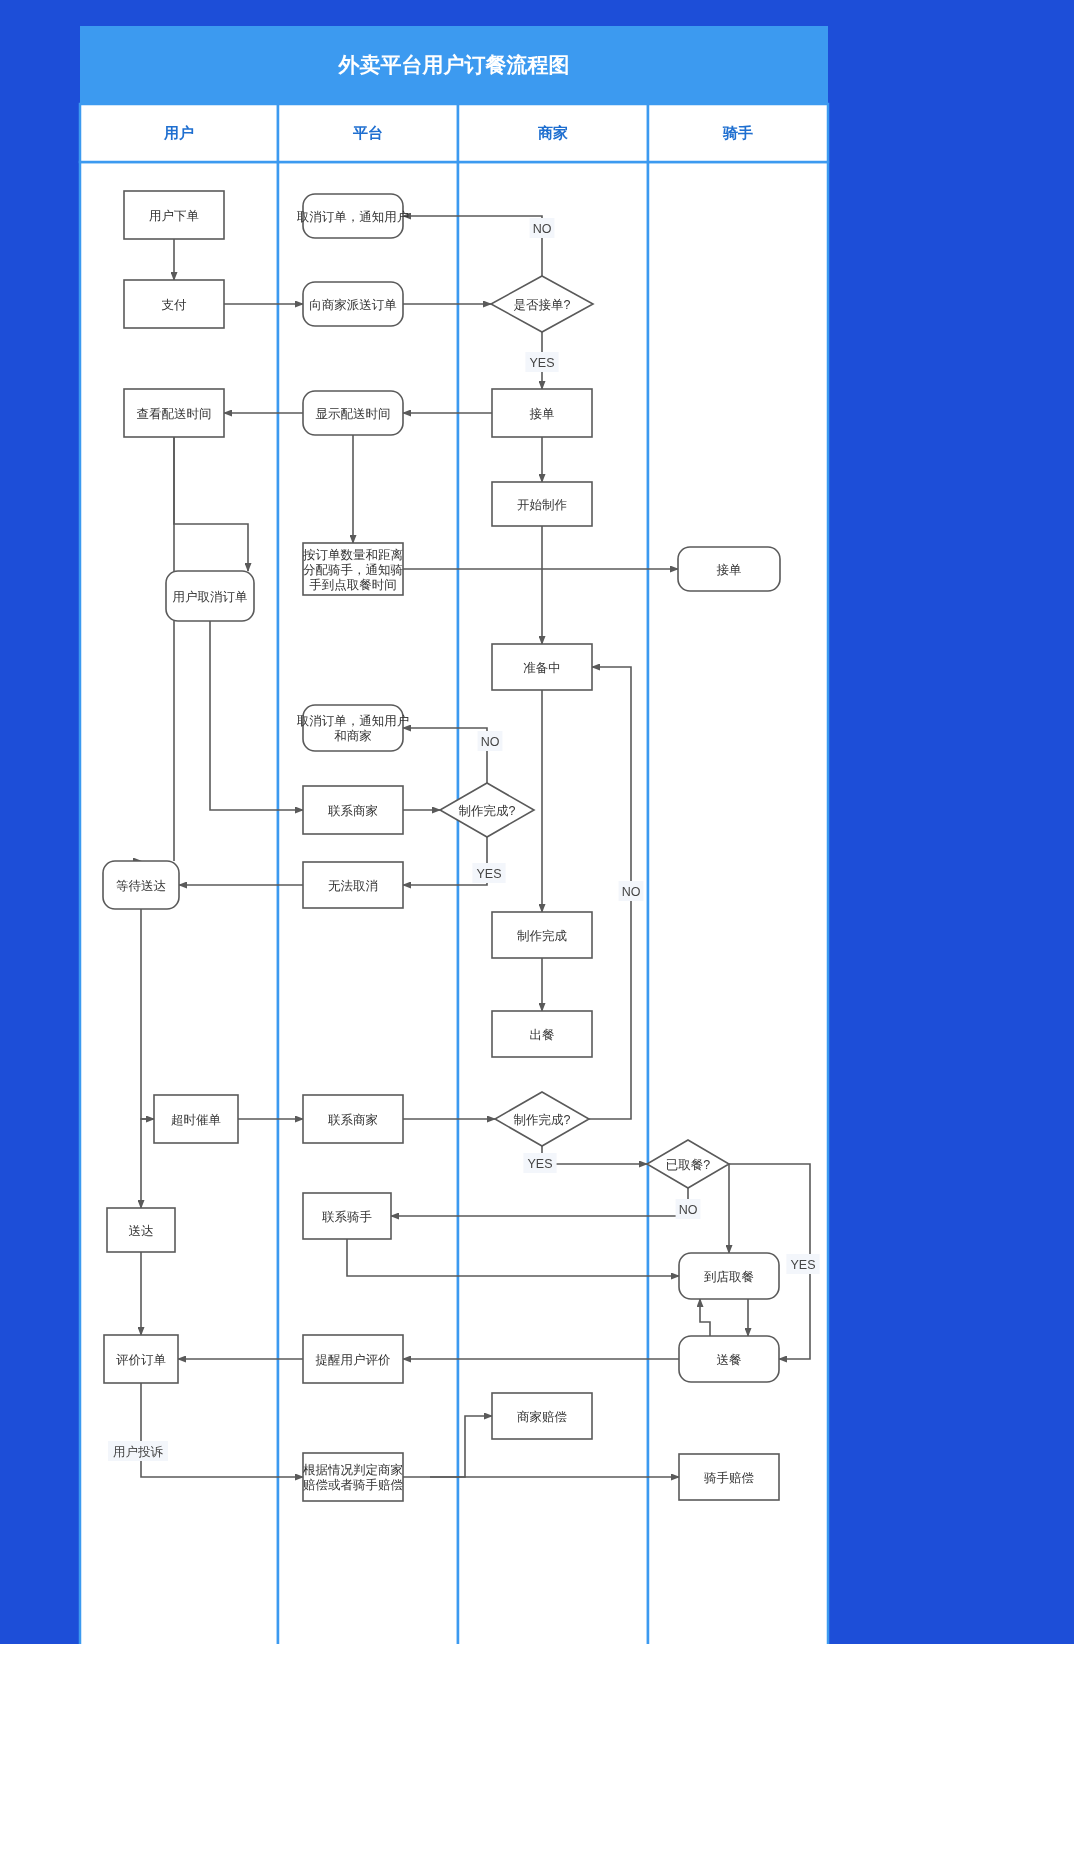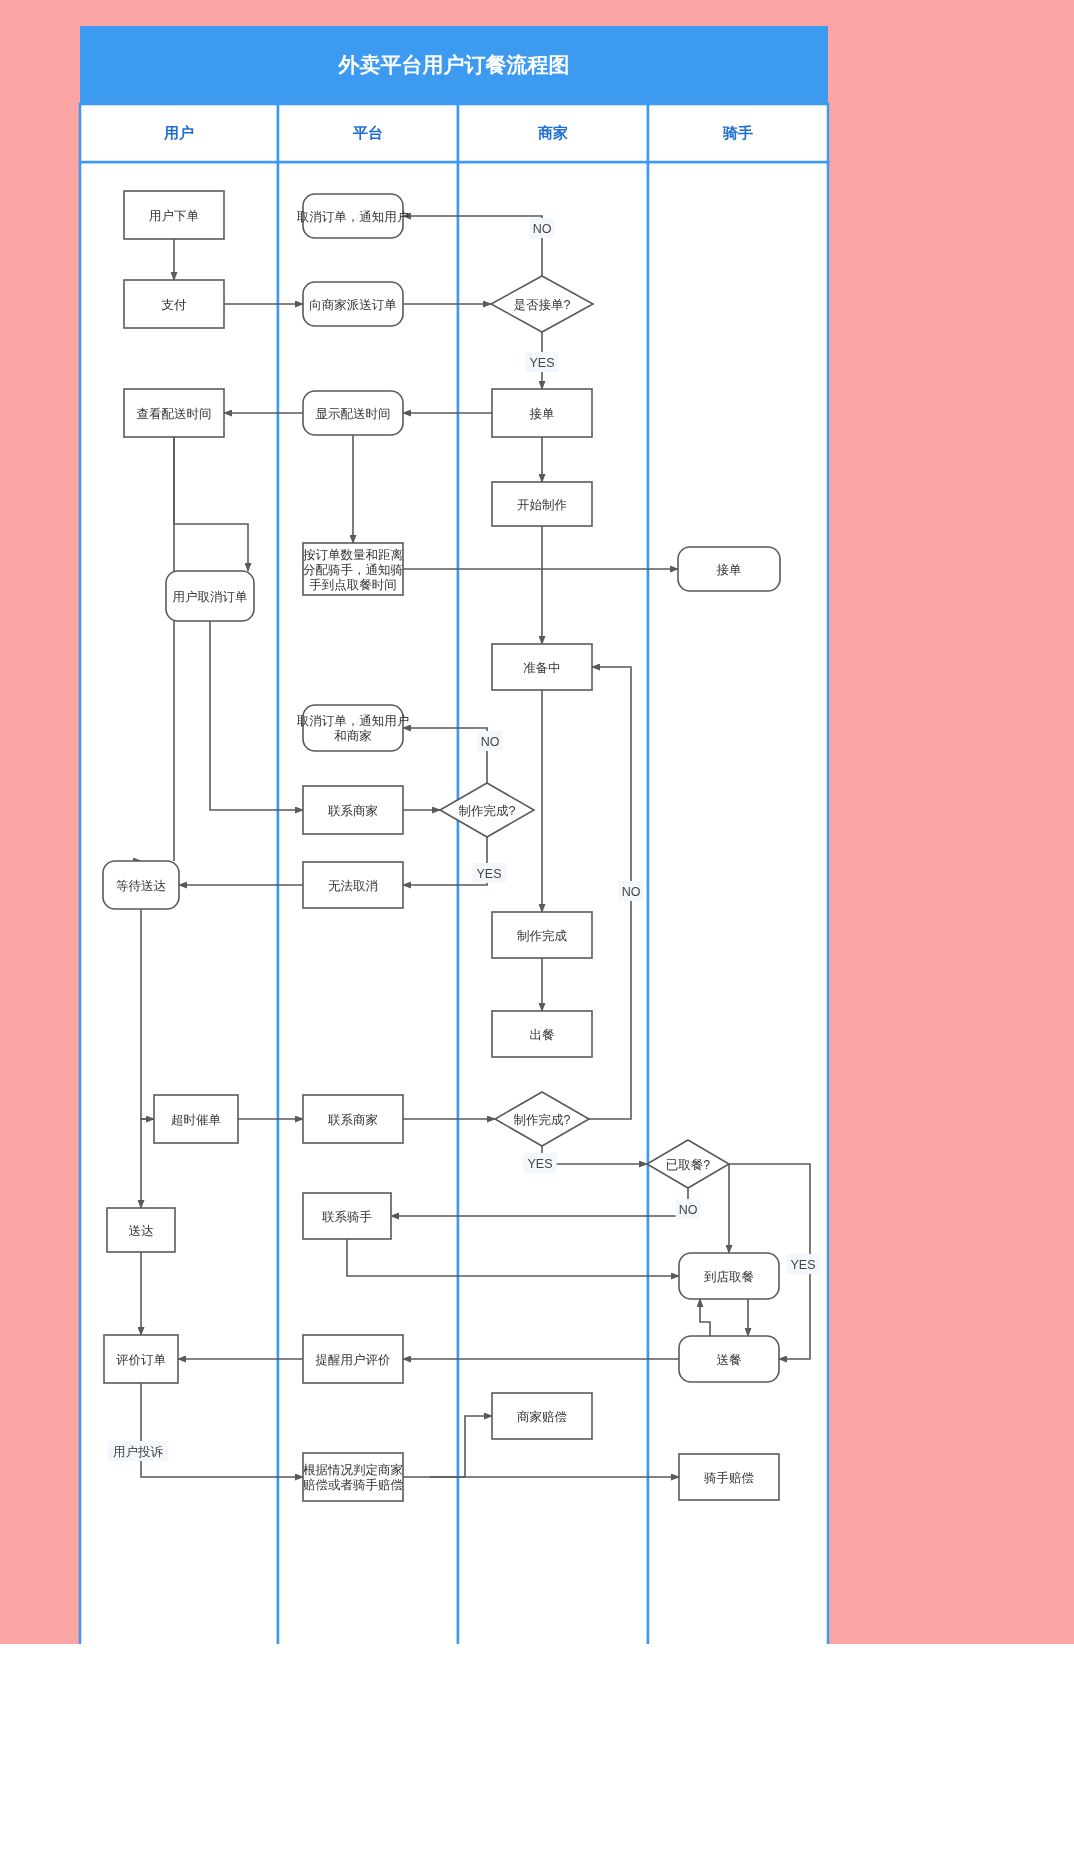--- a/index.html
+++ b/index.html
@@ -1,17 +1,17 @@
 <!DOCTYPE html>
 <html><head>
 <meta charset="utf-8">
 <style>
   html,body{margin:0;padding:0;background:#fff;}
   body{font-family:"Liberation Sans","DejaVu Sans",sans-serif;}
-  #root{position:relative;width:1074px;height:1644px;background:#fca5a5;}
+  #root{position:relative;width:1074px;height:1644px;background:#1d4ed8;}
   #chart{position:absolute;left:0;top:0;width:1074px;height:1871px;}
   .title-text{font-size:21px;font-weight:bold;fill:#ffffff;}
   .lane-text{font-size:15px;font-weight:bold;fill:#1f6fd0;}
   .node-text{font-size:12.5px;fill:#333333;}
   .edge-label{font-size:12.5px;fill:#444444;}
 </style>
 </head>
 <body>
 
 <div id="root">

